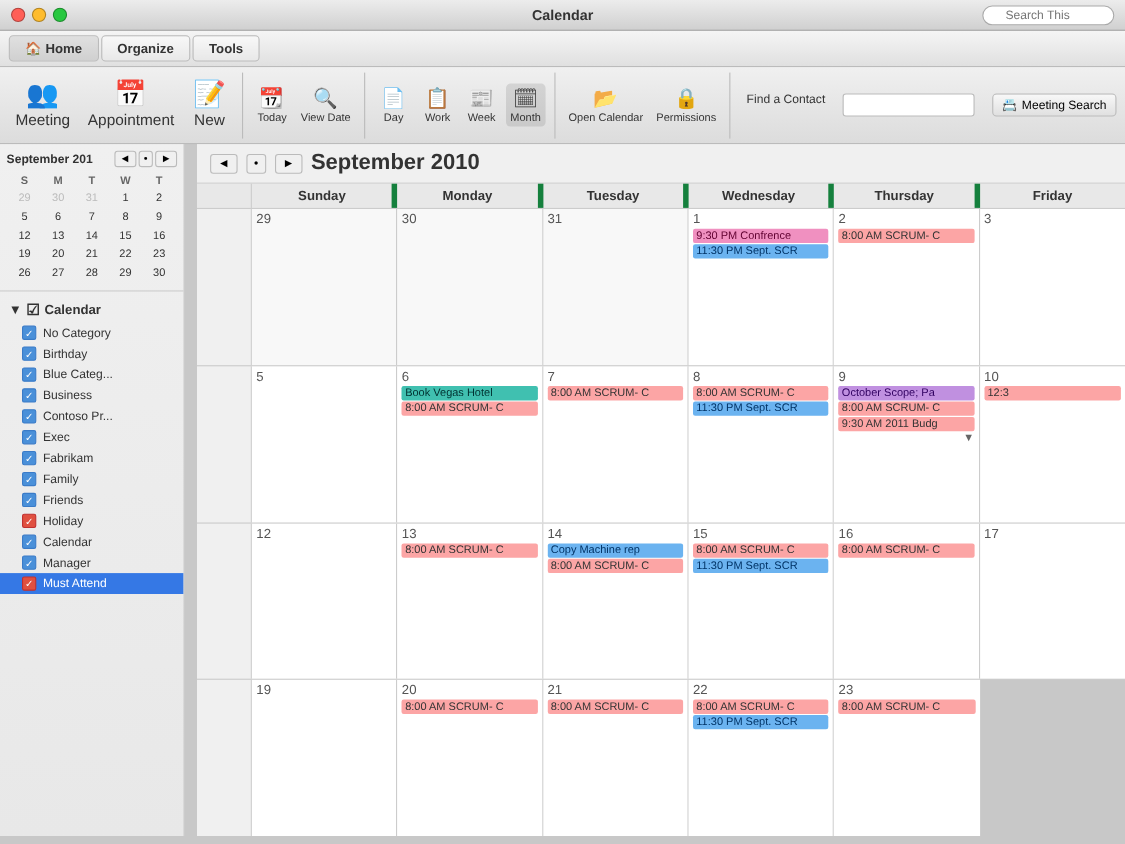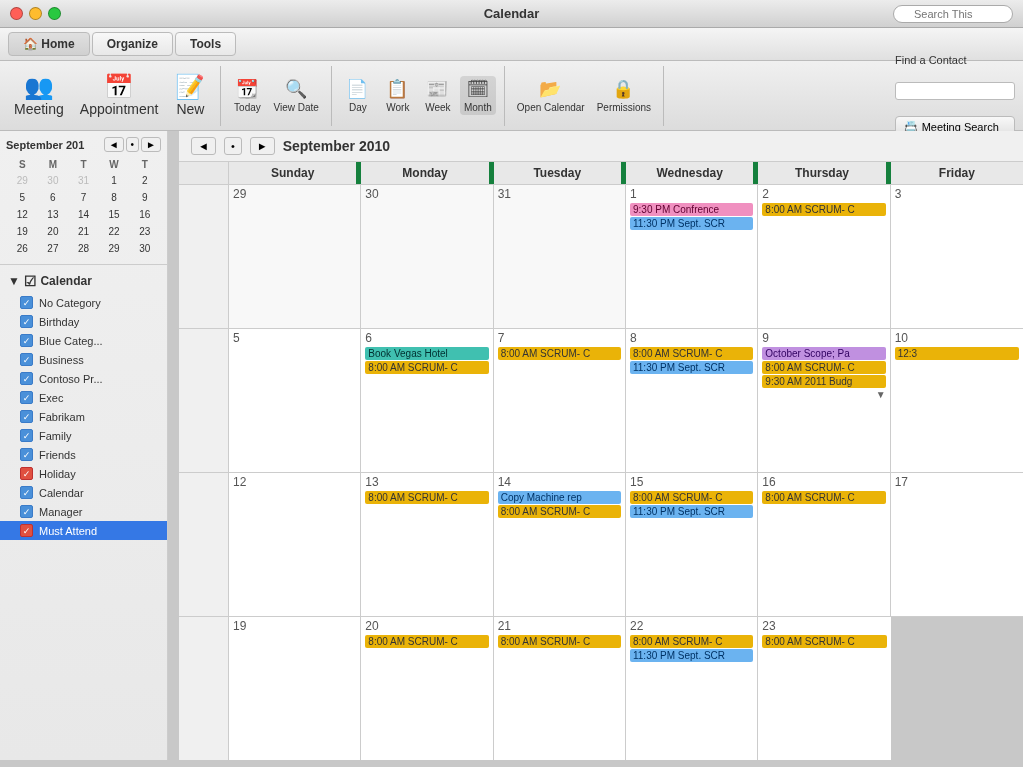--- a/index.html
+++ b/index.html
@@ -62,21 +62,21 @@
       font-size: 10px; color: #333; gap: 2px;
     }
     .toolbar-btn .icon { font-size: 24px; line-height: 1; }
     .toolbar-btn .label { font-size: 14px; text-align: center; }
     .toolbar-btn-small {
       display: flex; flex-direction: column; align-items: center; justify-content: center;
       padding: 2px 4px; cursor: pointer; border-radius: 4px; min-width: 36px;
       font-size: 10px; color: #333; gap: 2px;
     }
     .toolbar-btn-small .icon { font-size: 18px; }
-    .find-contact { margin-left: auto; display: flex; flex-direction: column; gap: 16px; }
+    .find-contact { margin-left: auto; display: flex; flex-direction: row; gap: 16px; }
     .find-contact input { border: 1px solid #bbb; border-radius: 3px; padding: 2px 6px; font-size: 11px; width: 120px; }
     .contacts-search-btn {
       display: flex; align-items: center; gap: 4px; padding: 3px 8px;
       background: linear-gradient(to bottom, #f8f8f8, #e0e0e0);
       border: 1px solid #bbb; border-radius: 4px; cursor: pointer; font-size: 11px;
     }
 
     
     .main-layout { display: flex; height: calc(767px - 28px - 40px - 70px); gap: 11px; }
 
@@ -114,21 +114,21 @@
     .cal-checkbox.checked-red { background: #e05040; border-color: #c03030; color: white; }
 
     
     .calendar-main { flex: 1; display: flex; flex-direction: column; overflow: hidden; }
 
     .cal-nav-header {
       display: flex; align-items: center; gap: 8px; padding: 6px 12px;
       background: #f0f0f0; border-bottom: 1px solid #ccc;
     }
     .cal-nav-btn { background: none; border: 1px solid #bbb; border-radius: 3px; cursor: pointer; padding: 2px 6px; font-size: 11px; }
-    .cal-month-title { font-size: 14px; font-weight: bold; color: #333; flex: 1; }
+    .cal-month-title { font-size: 20px; font-weight: bold; color: #333; flex: 1; }
 
     .cal-day-headers {
       display: grid; grid-template-columns: 50px repeat(6, 1fr);
       background: #e8e8e8; border-bottom: 1px solid #ccc;
     }
     .cal-day-header {
       text-align: center; padding: 4px 0; font-size: 12px; font-weight: bold;
       color: #333; border-right: 5px solid #15803d;
     }
     .cal-day-header:first-child { border-right: 1px solid #ccc; }
@@ -150,21 +150,21 @@
     }
 
     .cal-event {
       font-size: 10px; padding: 1px 3px; border-radius: 2px; margin-bottom: 1px;
       overflow: hidden; white-space: nowrap; text-overflow: ellipsis; cursor: pointer;
     }
     .event-blue { background: #6bb3f0; color: #003366; }
     .event-pink { background: #f090c0; color: #600030; }
     .event-teal { background: #40c0b0; color: #003030; }
     .event-purple { background: #c090e0; color: #300060; }
-    .event-gray { background: #eab308; color: #333; }
+    .event-gray { background: #fca5a5; color: #333; }
 
     .week-num-cell {
       border-right: 1px solid #ccc; background: #f0f0f0; display: flex;
       align-items: flex-start; justify-content: center; padding-top: 4px;
       font-size: 10px; color: #999;
     }
 
     
     .calendar-list::-webkit-scrollbar { width: 10px; }
     .calendar-list::-webkit-scrollbar-track { background: #e0e0e0; }

